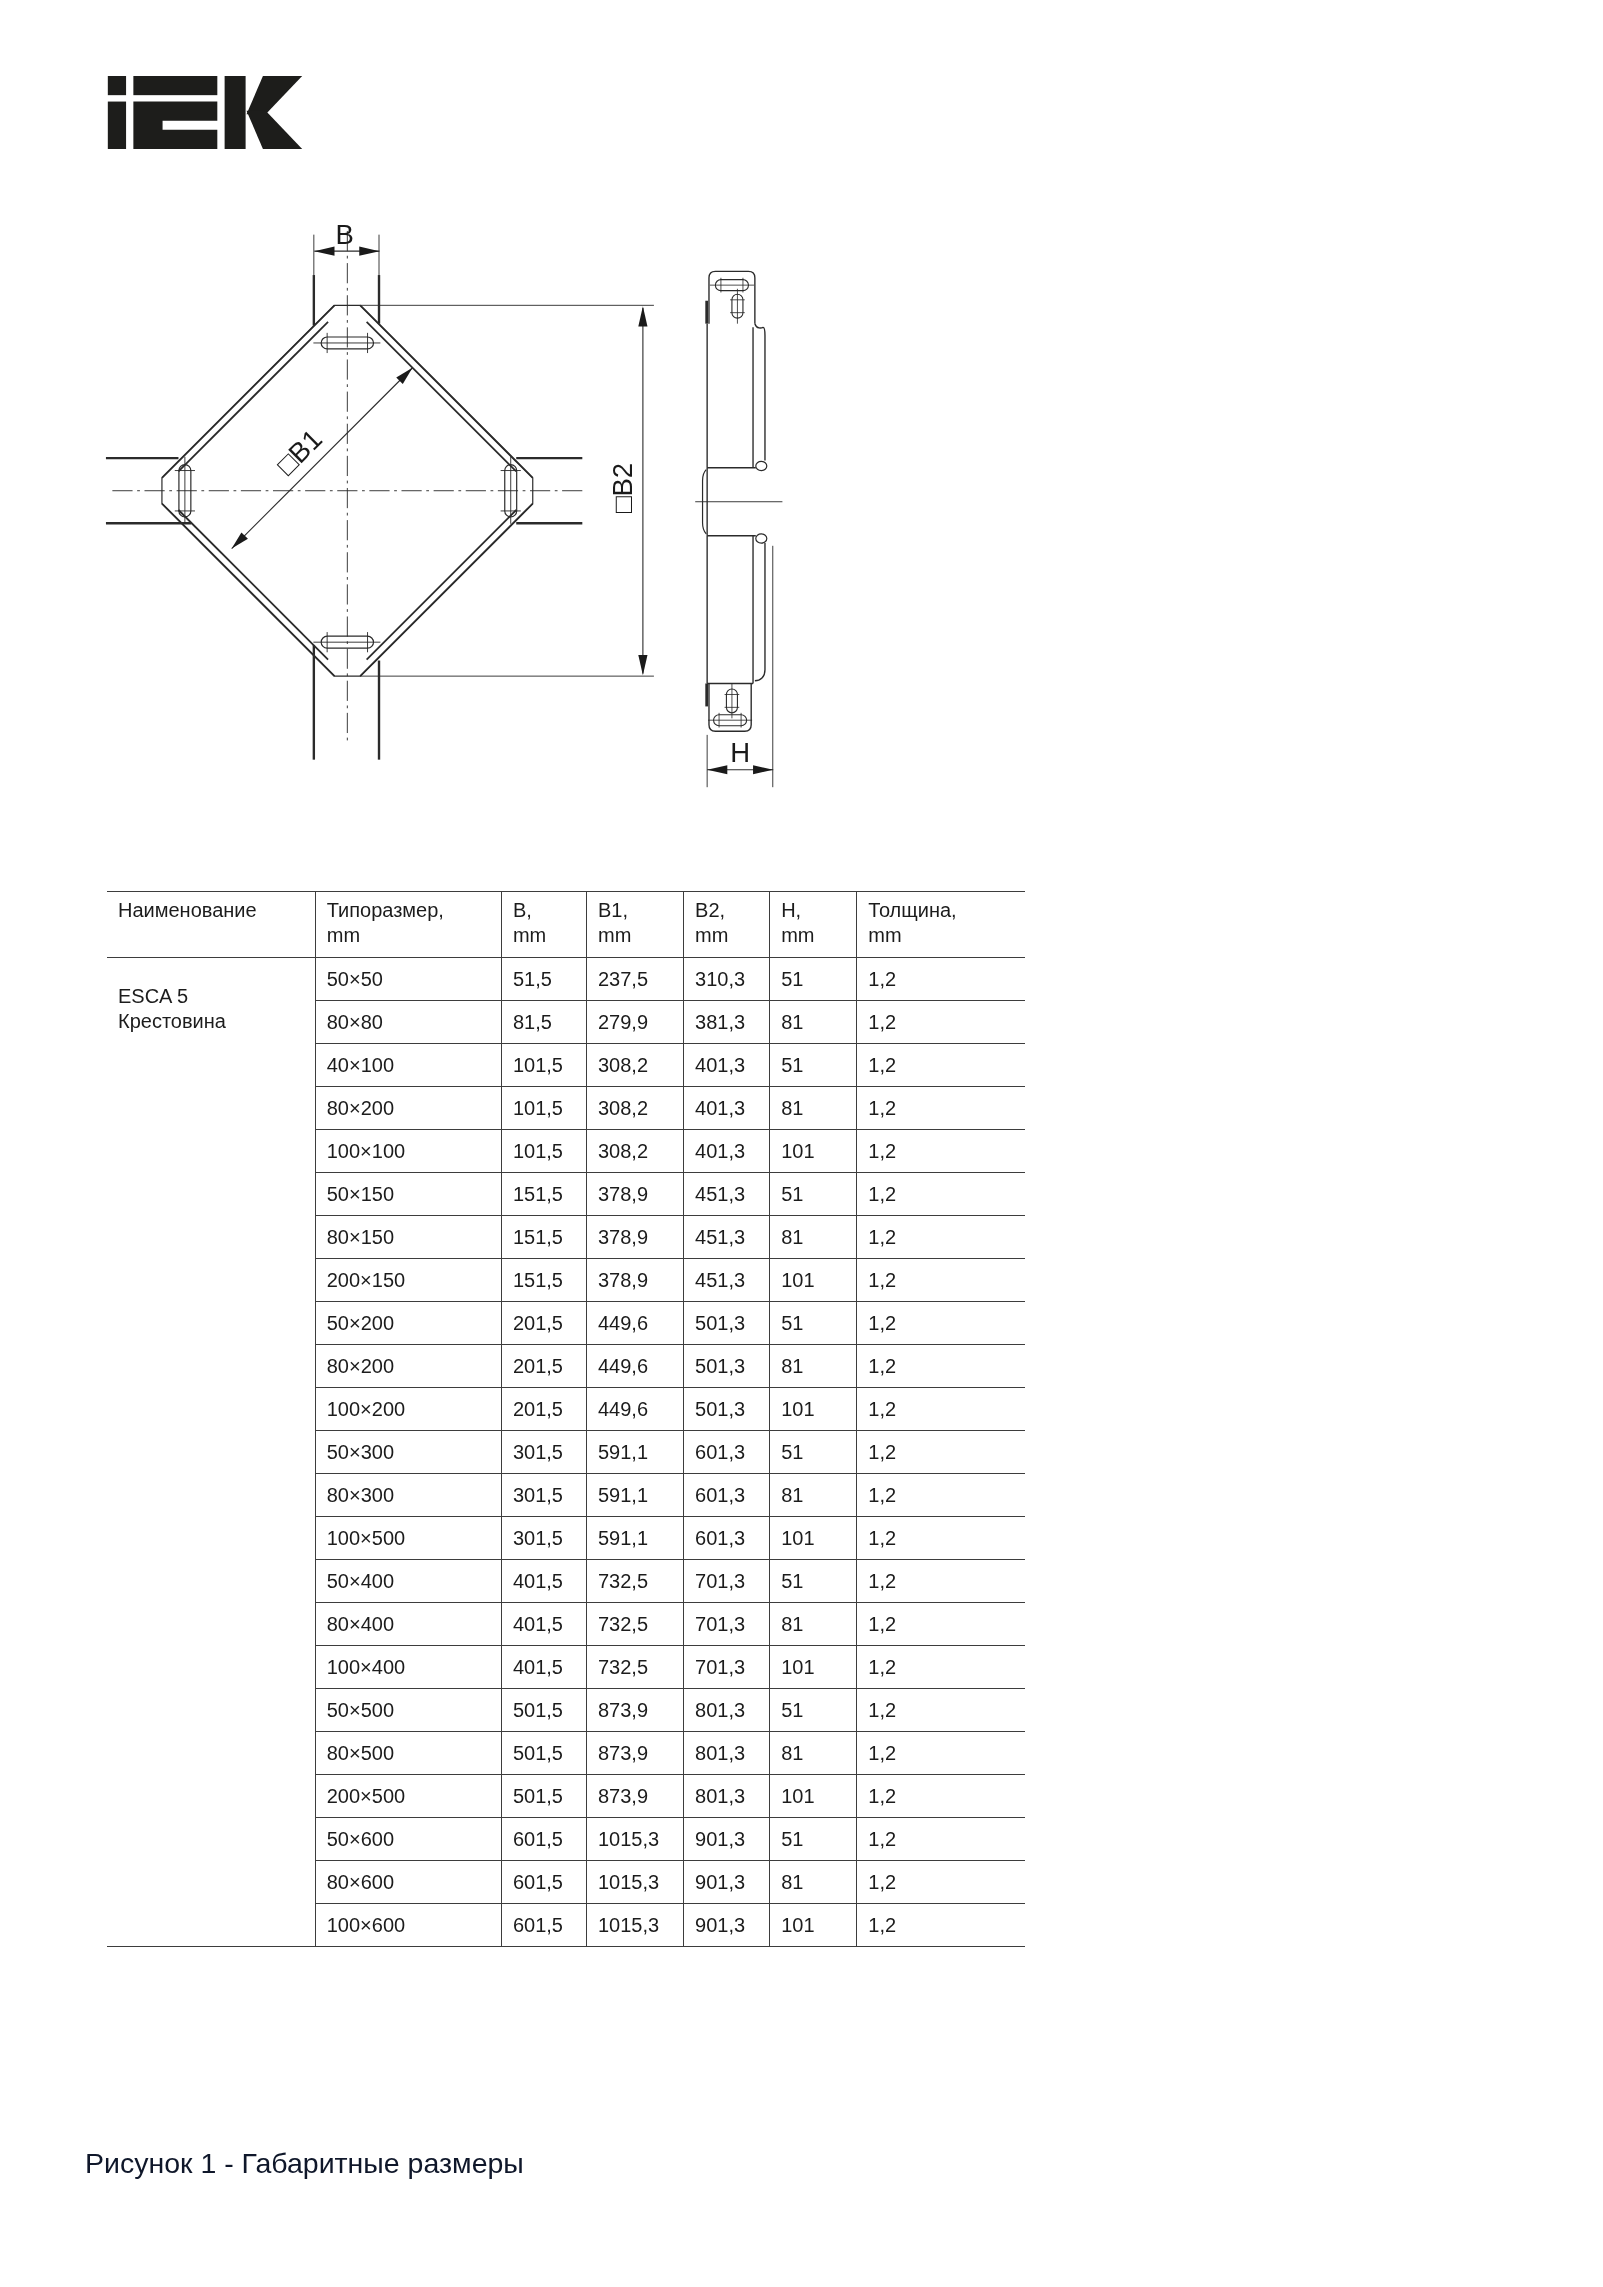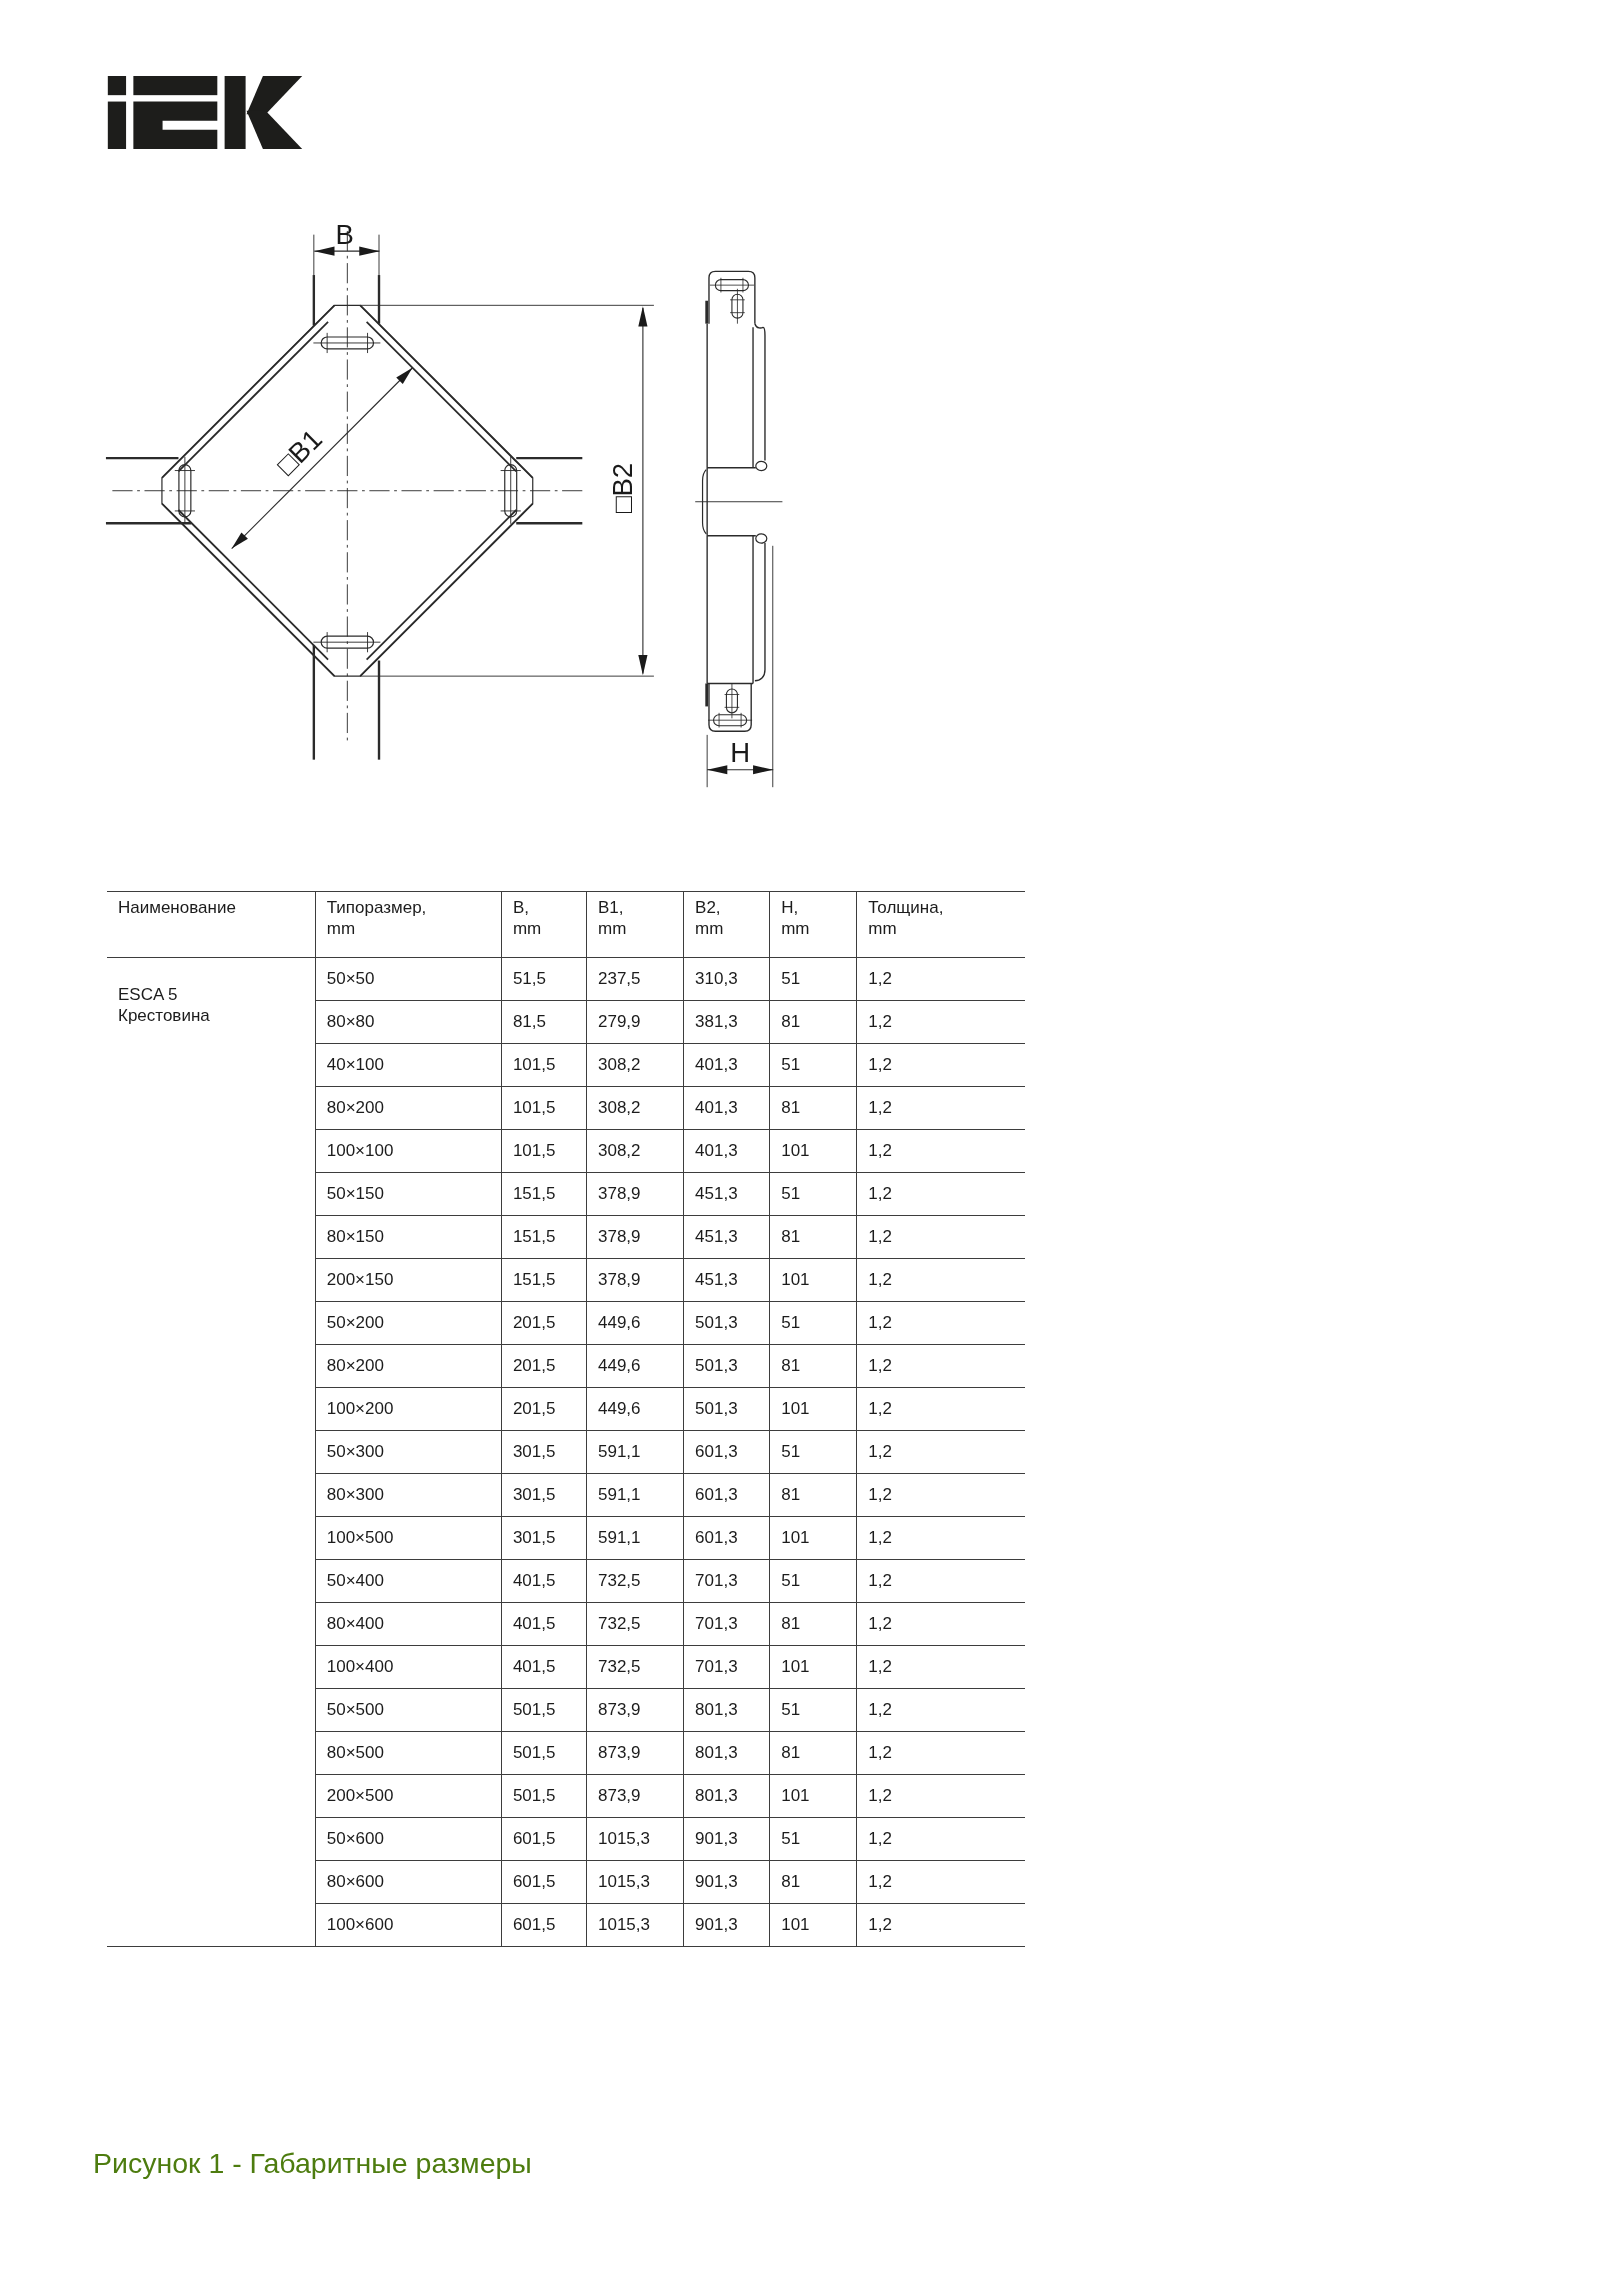--- a/index.html
+++ b/index.html
@@ -7,35 +7,35 @@
     width:1603px;height:2288px;position:relative;background:#ffffff;
     font-family:"Liberation Sans", sans-serif;color:#1a1a1a;overflow:hidden;
   }
   .logo{position:absolute;left:107px;top:76px;width:196px;height:73px;}
   .drawing{position:absolute;left:83px;top:197px;width:771px;height:615px;}
   .drawing line,.drawing path,.drawing rect.sl{stroke:#2b2b2b;fill:none;}
   .table-wrap{position:absolute;left:107px;top:891px;}
   table.dim-table{
     border-collapse:collapse;table-layout:fixed;width:918px;
     border-top:1.8px solid #3d3d3d;border-bottom:1.8px solid #3d3d3d;
-    font-size:17px;color:#1c1c1c;
+    font-size:20px;color:#1c1c1c;
   }
   table.dim-table th{
     font-weight:normal;text-align:left;vertical-align:top;
     padding:6.4px 7.3px 6.4px 11px;height:66px;line-height:1.22;
     border-bottom:1.8px solid #3d3d3d;box-sizing:border-box;
   }
   table.dim-table th.c{border-left:1.8px solid #3d3d3d;margin-top:9px;}
   table.dim-table td{
     padding:1.8px 7.3px 1.8px 11px;height:43px;box-sizing:border-box;
     vertical-align:middle;white-space:nowrap;
   }
   table.dim-table td.c{border-left:1.8px solid #3d3d3d;border-bottom:1.8px solid #3d3d3d;}
   table.dim-table td.name-cell{vertical-align:top;padding-top:26px;line-height:1.25;}
-  .caption{position:absolute;left:93px;top:2147px;font-size:28.5px;color:#4d7c0f;}
+  .caption{position:absolute;left:85px;top:2147px;font-size:28.5px;color:#0f172a;}
   .dimtext{font-family:"Liberation Sans",sans-serif;font-size:30px;fill:#1a1a1a;}
 </style>
 </head>
 <body>
 
 <svg class="logo" viewBox="0 0 213 80" aria-label="IEK">
   <g fill="#1d1d1b" stroke="none">
     <rect x="0" y="0" width="20" height="21"></rect>
     <rect x="0" y="28" width="20" height="52"></rect>
     <rect x="28" y="0" width="92" height="21"></rect>

